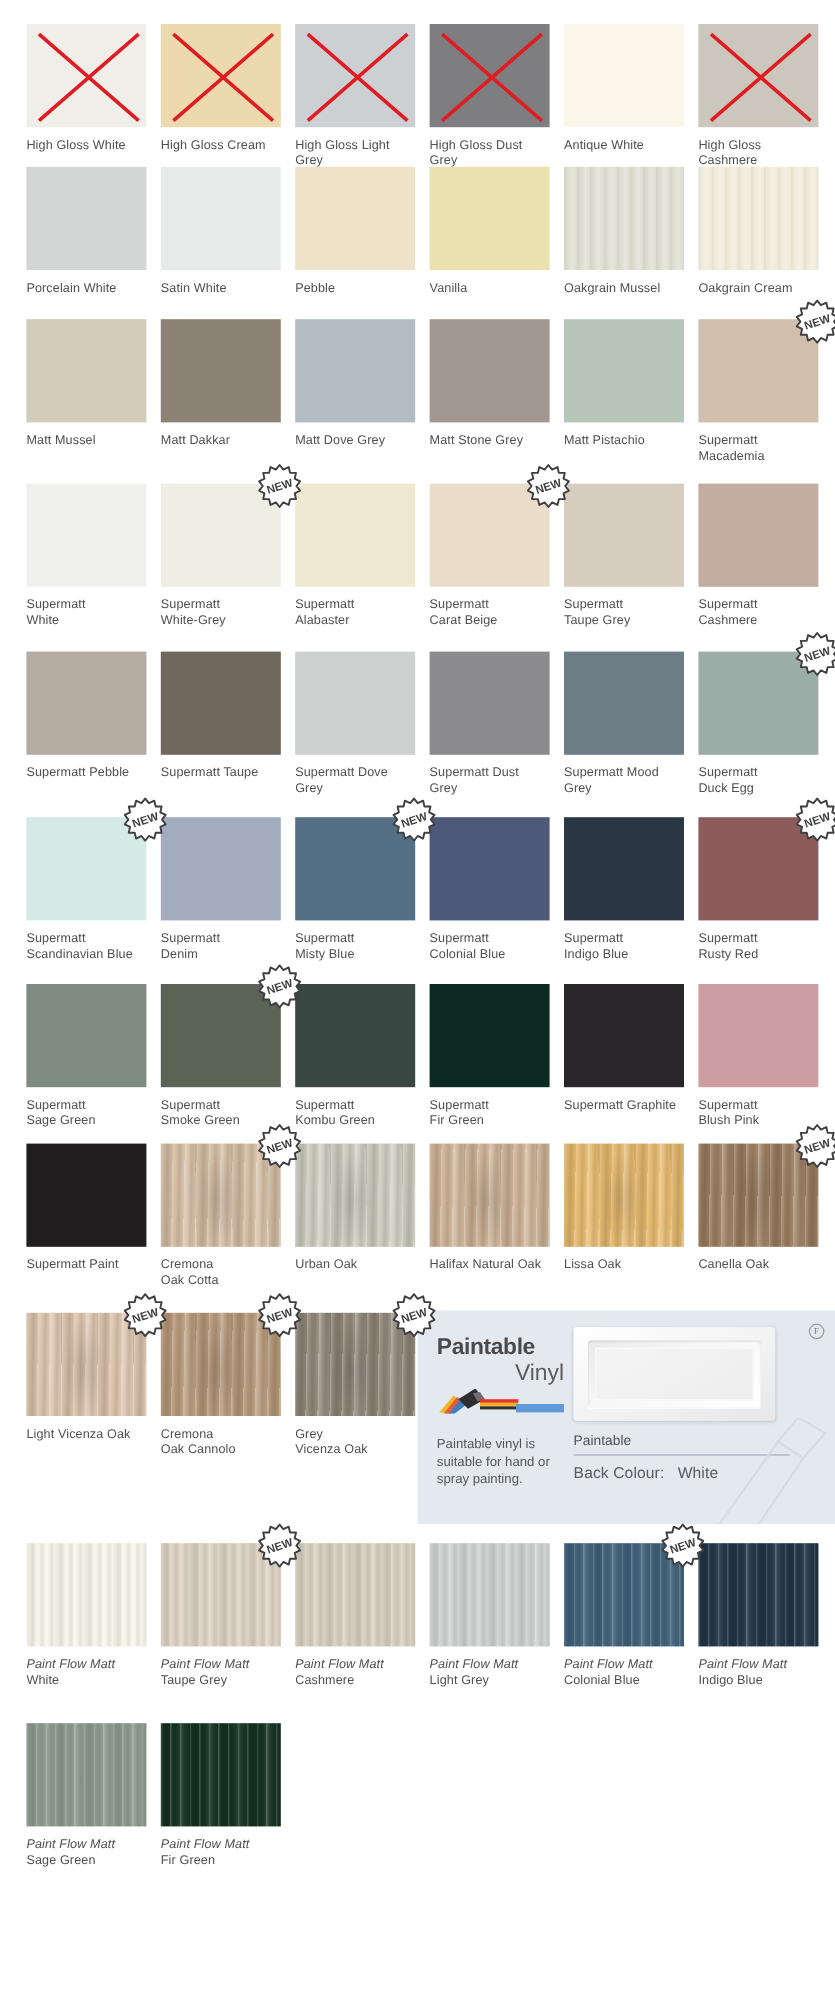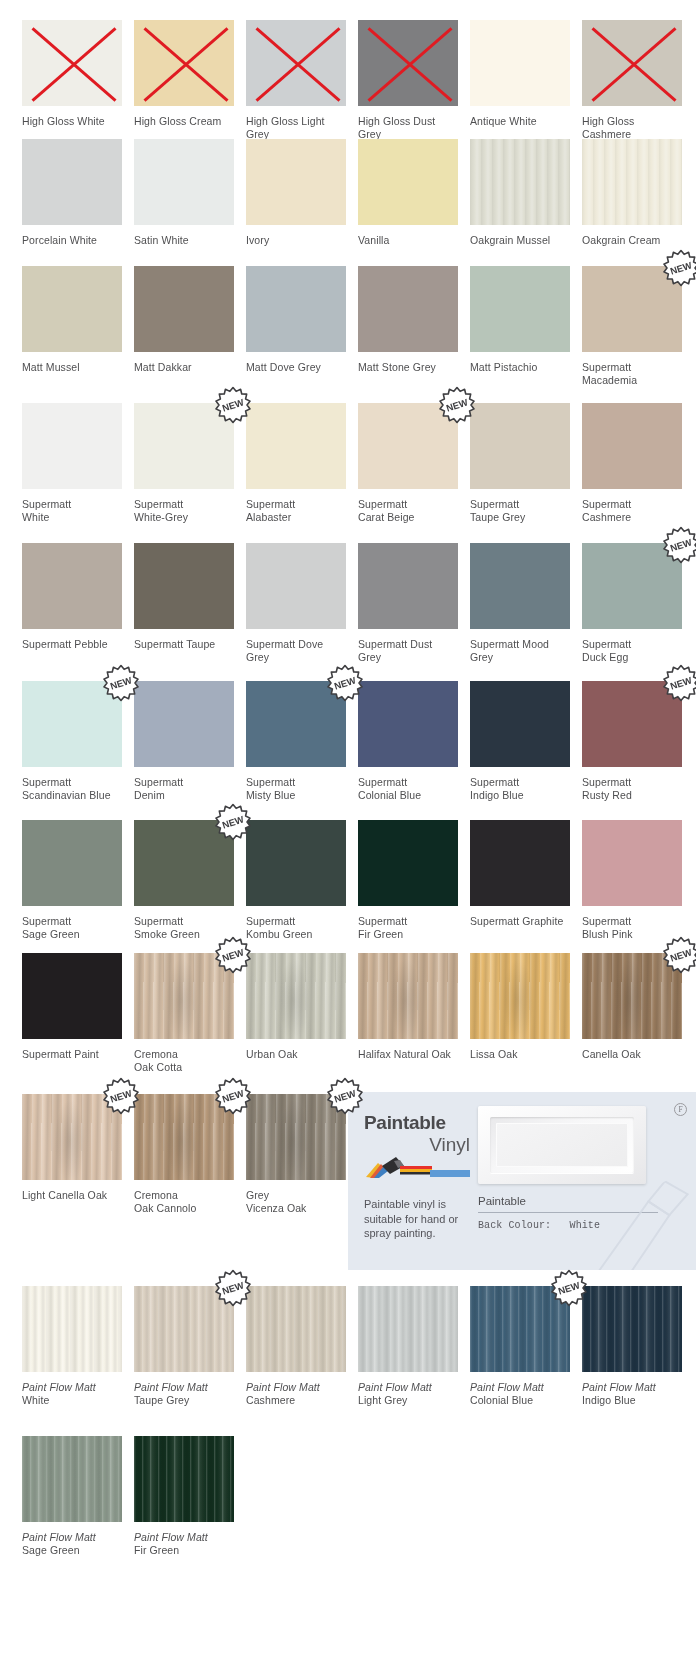--- a/index.html
+++ b/index.html
@@ -154,24 +154,23 @@
     width: 180px;
   }
   .pv-meta .nm {
     font-size: 11.5px;
     color: #4f4f53;
     padding-bottom: 5px;
     border-bottom: 1px solid #a9b0bb;
   }
   .pv-meta .bc {
     margin-top: 7px;
-    font-size: 10px;
+    font-size: 13px;
     color: #5a5a60;
     letter-spacing: .1px;
-    font-family: Liberation Mono, monospace;
   }
   .pv-deco {
     position: absolute;
     right: -30px; bottom: -36px;
     width: 150px; height: 110px;
     transform: rotate(-28deg);
     opacity: .85;
   }
 </style>
 </head>
@@ -227,21 +226,21 @@
         <div class="cell">
           <div class="chip-wrap">
             <div class="chip" style="background-color:#e8ebea"></div>
           </div>
           <div class="label">Satin White</div>
         </div>
         <div class="cell">
           <div class="chip-wrap">
             <div class="chip" style="background-color:#eee3c9"></div>
           </div>
-          <div class="label">Ivory</div>
+          <div class="label">Pebble</div>
         </div>
         <div class="cell">
           <div class="chip-wrap">
             <div class="chip" style="background-color:#ece2af"></div>
           </div>
           <div class="label">Vanilla</div>
         </div>
         <div class="cell">
           <div class="chip-wrap">
             <div class="chip" style="background-color:#dcdccf;background-image:repeating-linear-gradient(90deg, rgba(0,0,0,.045) 0px, rgba(0,0,0,0) 3px, rgba(255,255,255,.3) 7px, rgba(255,255,255,0) 11px)"></div>
@@ -566,21 +565,21 @@
         <div class="cell">
           <div class="chip-wrap">
             <div class="chip" style="background-color:#ddc4ad;background-image:repeating-linear-gradient(91deg, rgba(255,255,255,.26) 0px, rgba(255,255,255,.0) 3px, rgba(0,0,0,.10) 6px, rgba(0,0,0,.0) 10px),repeating-linear-gradient(89deg, rgba(0,0,0,.07) 0px, rgba(0,0,0,0) 14px, rgba(255,255,255,.14) 22px, rgba(255,255,255,0) 30px),radial-gradient(ellipse 22px 60px at 48% 55%, rgba(0,0,0,.13), rgba(0,0,0,0) 70%)"></div>
             <div class="new-badge">
               <svg viewBox="0 0 38 38">
                 <polygon points="19.00,1.50 22.12,5.35 26.59,3.23 27.73,8.05 32.68,8.09 31.61,12.93 36.06,15.11 33.00,19.00 36.06,22.89 31.61,25.07 32.68,29.91 27.73,29.95 26.59,34.77 22.12,32.65 19.00,36.50 15.88,32.65 11.41,34.77 10.27,29.95 5.32,29.91 6.39,25.07 1.94,22.89 5.00,19.00 1.94,15.11 6.39,12.93 5.32,8.09 10.27,8.05 11.41,3.23 15.88,5.35" fill="#ffffff" stroke="#3f3f42" stroke-width="1.6" stroke-linejoin="round"></polygon>
                 <text x="19" y="22.5" text-anchor="middle" font-family="Liberation Sans, sans-serif" font-size="9.5" font-weight="bold" fill="#3f3f42" transform="rotate(-18 19 19)">NEW</text>
               </svg>
             </div>
           </div>
-          <div class="label">Light Canella Oak</div>
+          <div class="label">Light Vicenza Oak</div>
         </div>
         <div class="cell">
           <div class="chip-wrap">
             <div class="chip" style="background-color:#b69879;background-image:repeating-linear-gradient(91deg, rgba(255,255,255,.26) 0px, rgba(255,255,255,.0) 3px, rgba(0,0,0,.10) 6px, rgba(0,0,0,.0) 10px),repeating-linear-gradient(89deg, rgba(0,0,0,.07) 0px, rgba(0,0,0,0) 14px, rgba(255,255,255,.14) 22px, rgba(255,255,255,0) 30px),radial-gradient(ellipse 22px 60px at 48% 55%, rgba(0,0,0,.13), rgba(0,0,0,0) 70%)"></div>
             <div class="new-badge">
               <svg viewBox="0 0 38 38">
                 <polygon points="19.00,1.50 22.12,5.35 26.59,3.23 27.73,8.05 32.68,8.09 31.61,12.93 36.06,15.11 33.00,19.00 36.06,22.89 31.61,25.07 32.68,29.91 27.73,29.95 26.59,34.77 22.12,32.65 19.00,36.50 15.88,32.65 11.41,34.77 10.27,29.95 5.32,29.91 6.39,25.07 1.94,22.89 5.00,19.00 1.94,15.11 6.39,12.93 5.32,8.09 10.27,8.05 11.41,3.23 15.88,5.35" fill="#ffffff" stroke="#3f3f42" stroke-width="1.6" stroke-linejoin="round"></polygon>
                 <text x="19" y="22.5" text-anchor="middle" font-family="Liberation Sans, sans-serif" font-size="9.5" font-weight="bold" fill="#3f3f42" transform="rotate(-18 19 19)">NEW</text>
               </svg>
             </div>

